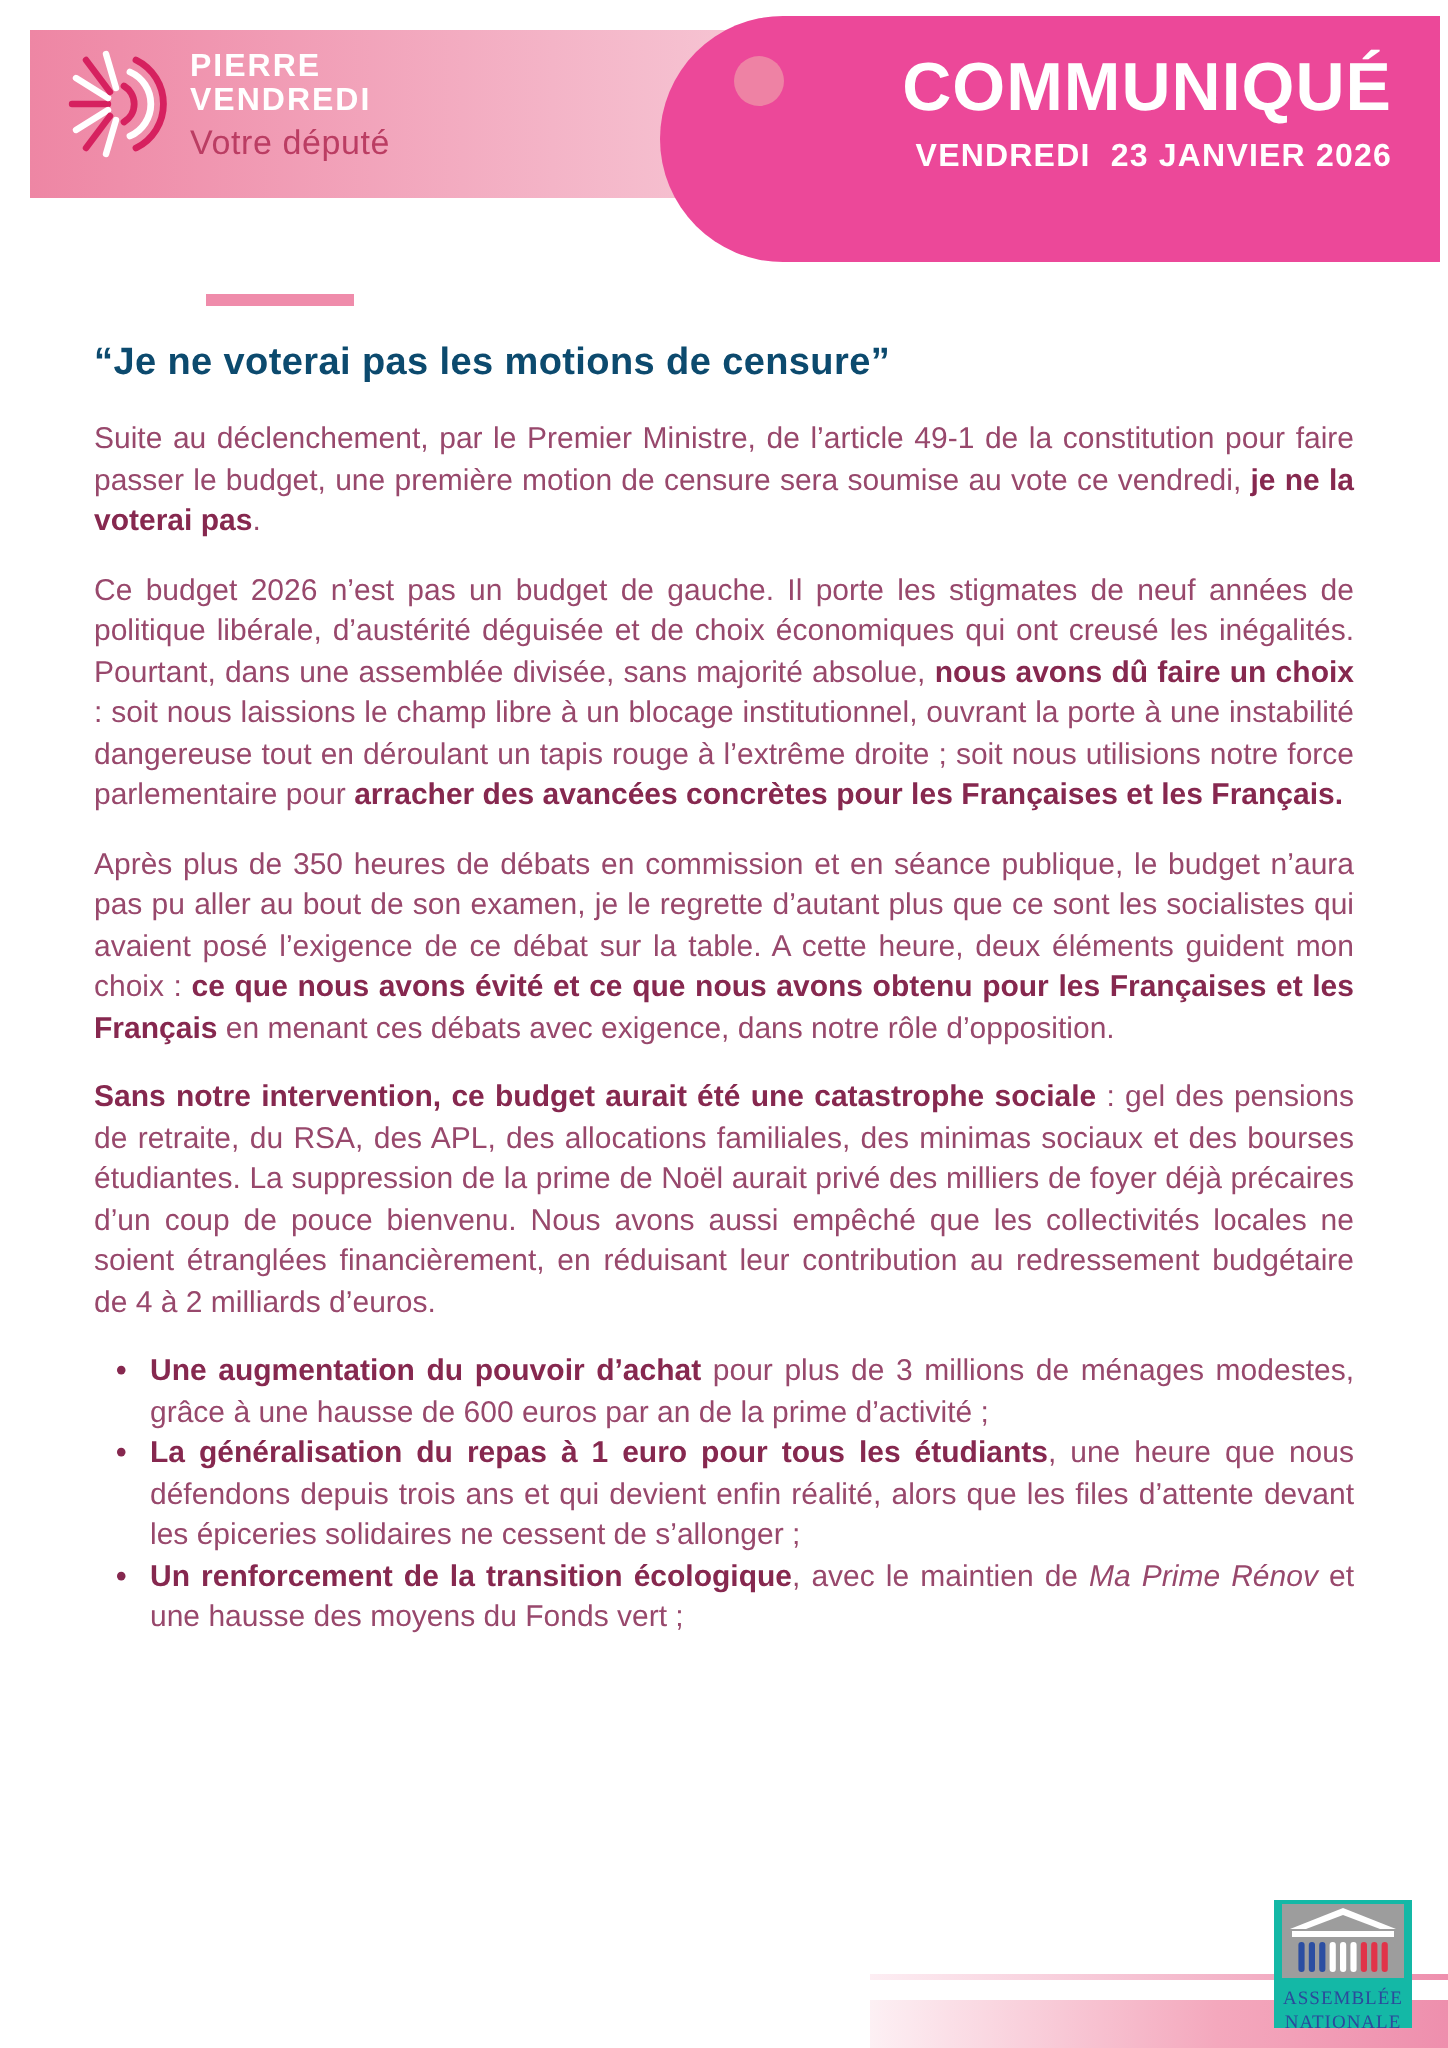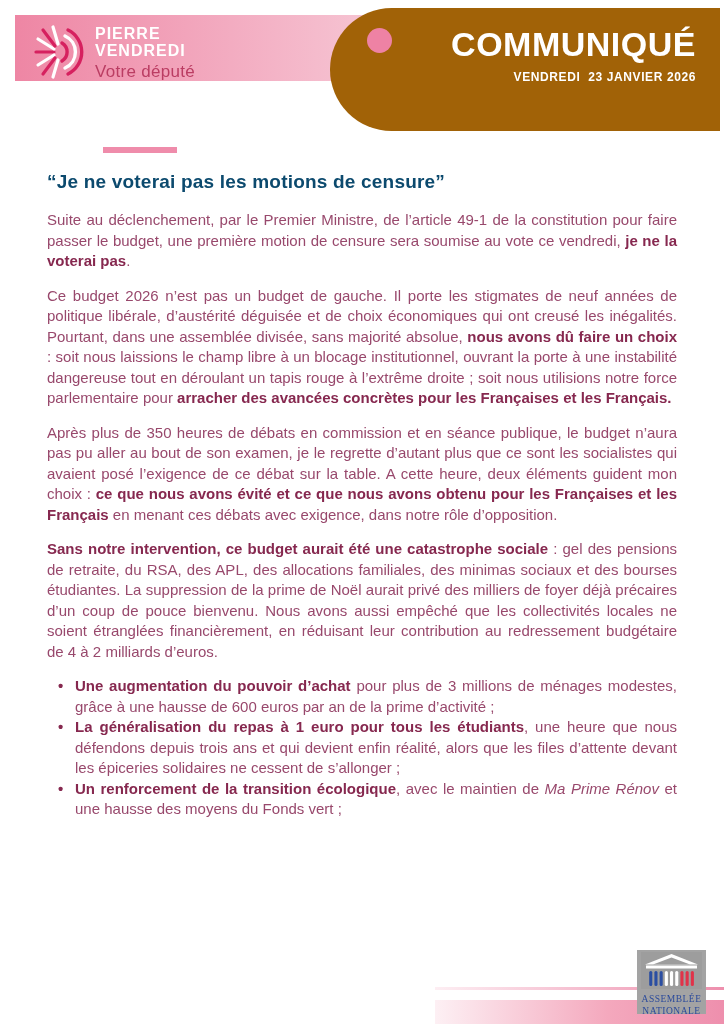--- a/index.html
+++ b/index.html
@@ -4,48 +4,48 @@
 <style>
   * { margin:0; padding:0; box-sizing:border-box; }
   html,body { width:724px; height:1024px; }
   body {
     position:relative; background:#ffffff; overflow:hidden;
     font-family:"Liberation Sans","DejaVu Sans",sans-serif;
   }
 
   
   .band {
-    position:absolute; left:15px; top:15px; width:475px; height:66px;
+    position:absolute; left:15px; top:15px; width:475px; height:84px;
     background:linear-gradient(90deg,#ee86a4 0%,#f4b4c7 55%,#f9d9e2 100%);
   }
   .logo { position:absolute; left:17px; top:7px; width:64px; height:62px; }
   .logo-text { position:absolute; left:80px; top:10px; }
   .logo-name {
     color:#ffffff; font-weight:800; font-size:16px; line-height:17px;
     letter-spacing:1px;
   }
   .logo-tagline {
     color:#bb3d63; font-size:17px; margin-top:3px; letter-spacing:0.3px;
   }
 
   .banner {
     position:absolute; left:330px; top:8px; width:390px; height:123px;
-    background:#a16207; border-radius:62px 0 0 62px;
+    background:#ec4899; border-radius:62px 0 0 62px;
   }
   .banner-dot {
     position:absolute; left:37px; top:20px; width:25px; height:25px;
     border-radius:50%; background:#ee82a4;
   }
   .banner-text { position:absolute; right:24px; top:18px; text-align:right; }
   .banner-title {
     color:#ffffff; font-weight:800; font-size:34px; line-height:37px;
     letter-spacing:0.5px;
   }
   .banner-date {
-    color:#ffffff; font-weight:700; font-size:12px; margin-top:7px;
+    color:#ffffff; font-weight:700; font-size:16px; margin-top:7px;
     letter-spacing:0.6px; white-space:pre;text-align:right;
   }
 
   .accent-bar {
     position:absolute; left:103px; top:147px; width:74px; height:6px;
     background:#ef8cab;
   }
 
   
   .article { position:absolute; left:47px; top:170px; width:630px; }
@@ -70,21 +70,21 @@
   .footer-line {
     position:absolute; left:435px; top:987px; width:289px; height:3px;
     background:linear-gradient(90deg,#fdeef3 0%,#ee8fad 100%);
   }
   .footer-band {
     position:absolute; left:435px; top:1000px; width:289px; height:24px;
     background:linear-gradient(90deg,#fdf0f4 0%,#f4a8bd 60%,#ee8fad 100%);
   }
   .an-logo {
     position:absolute; left:637px; top:950px; width:69px; height:64px;
-    background:#a3a3a3; text-align:center; padding-top:2px;
+    background:#14b8a6; text-align:center; padding-top:2px;
   }
   .an-caption {
     font-family:"Liberation Serif","DejaVu Serif",serif;
     color:#2b4a9b; font-size:9.5px; line-height:10.5px; letter-spacing:0.5px;
     margin-top:1px;
   }
 </style>
 </head>
 <body>
 

